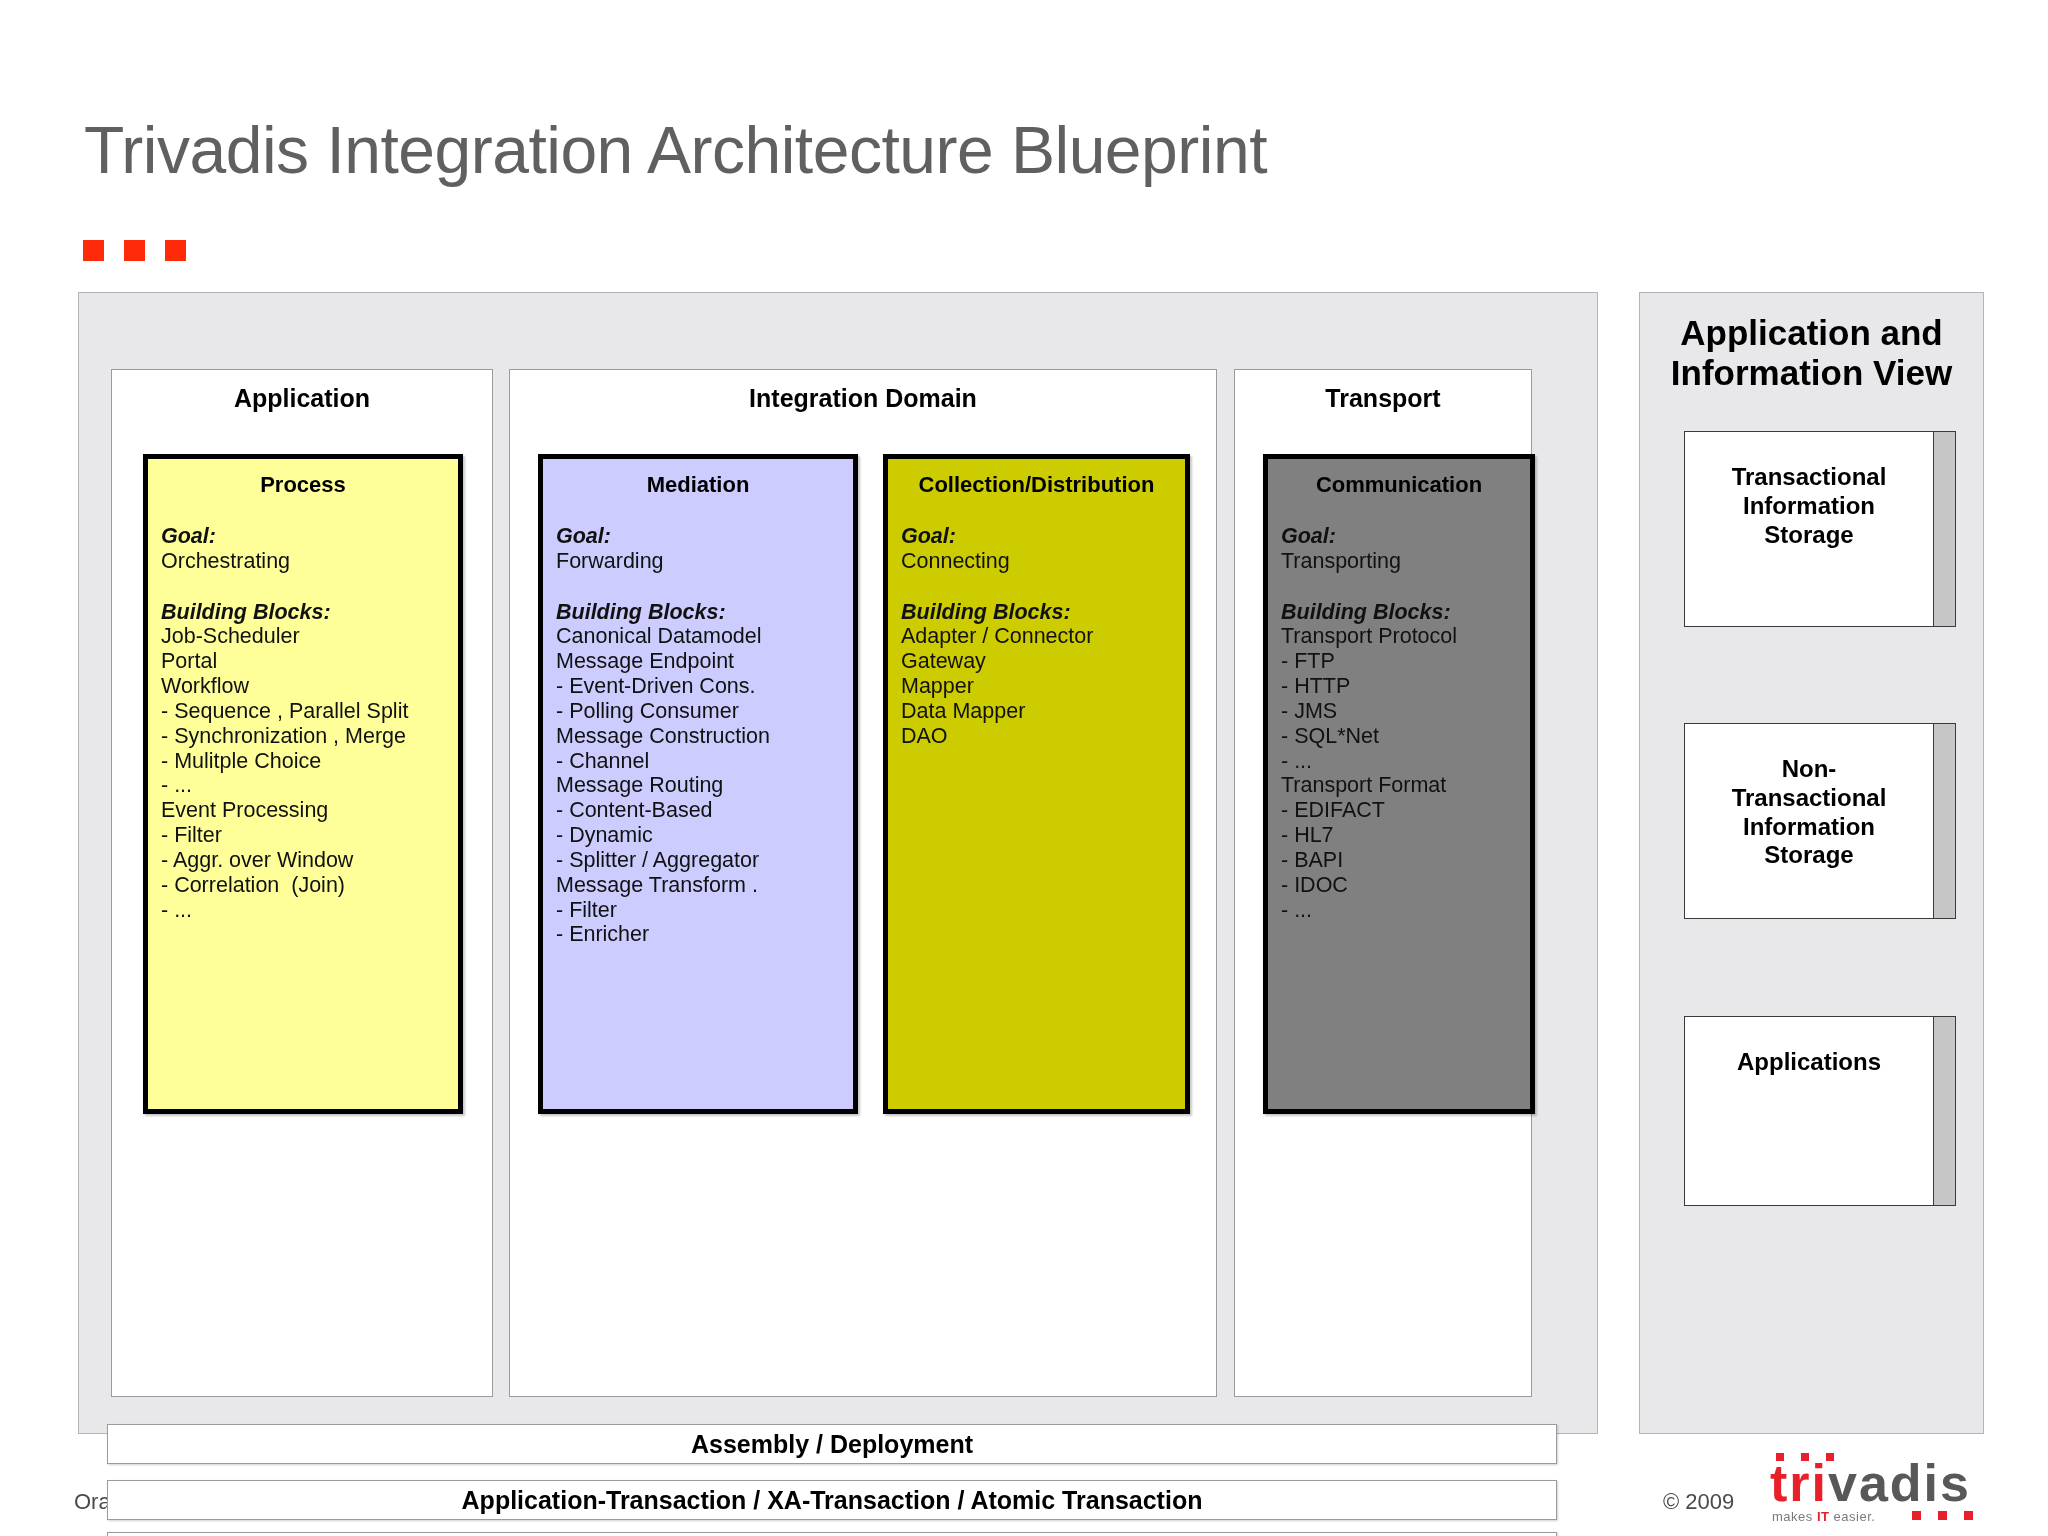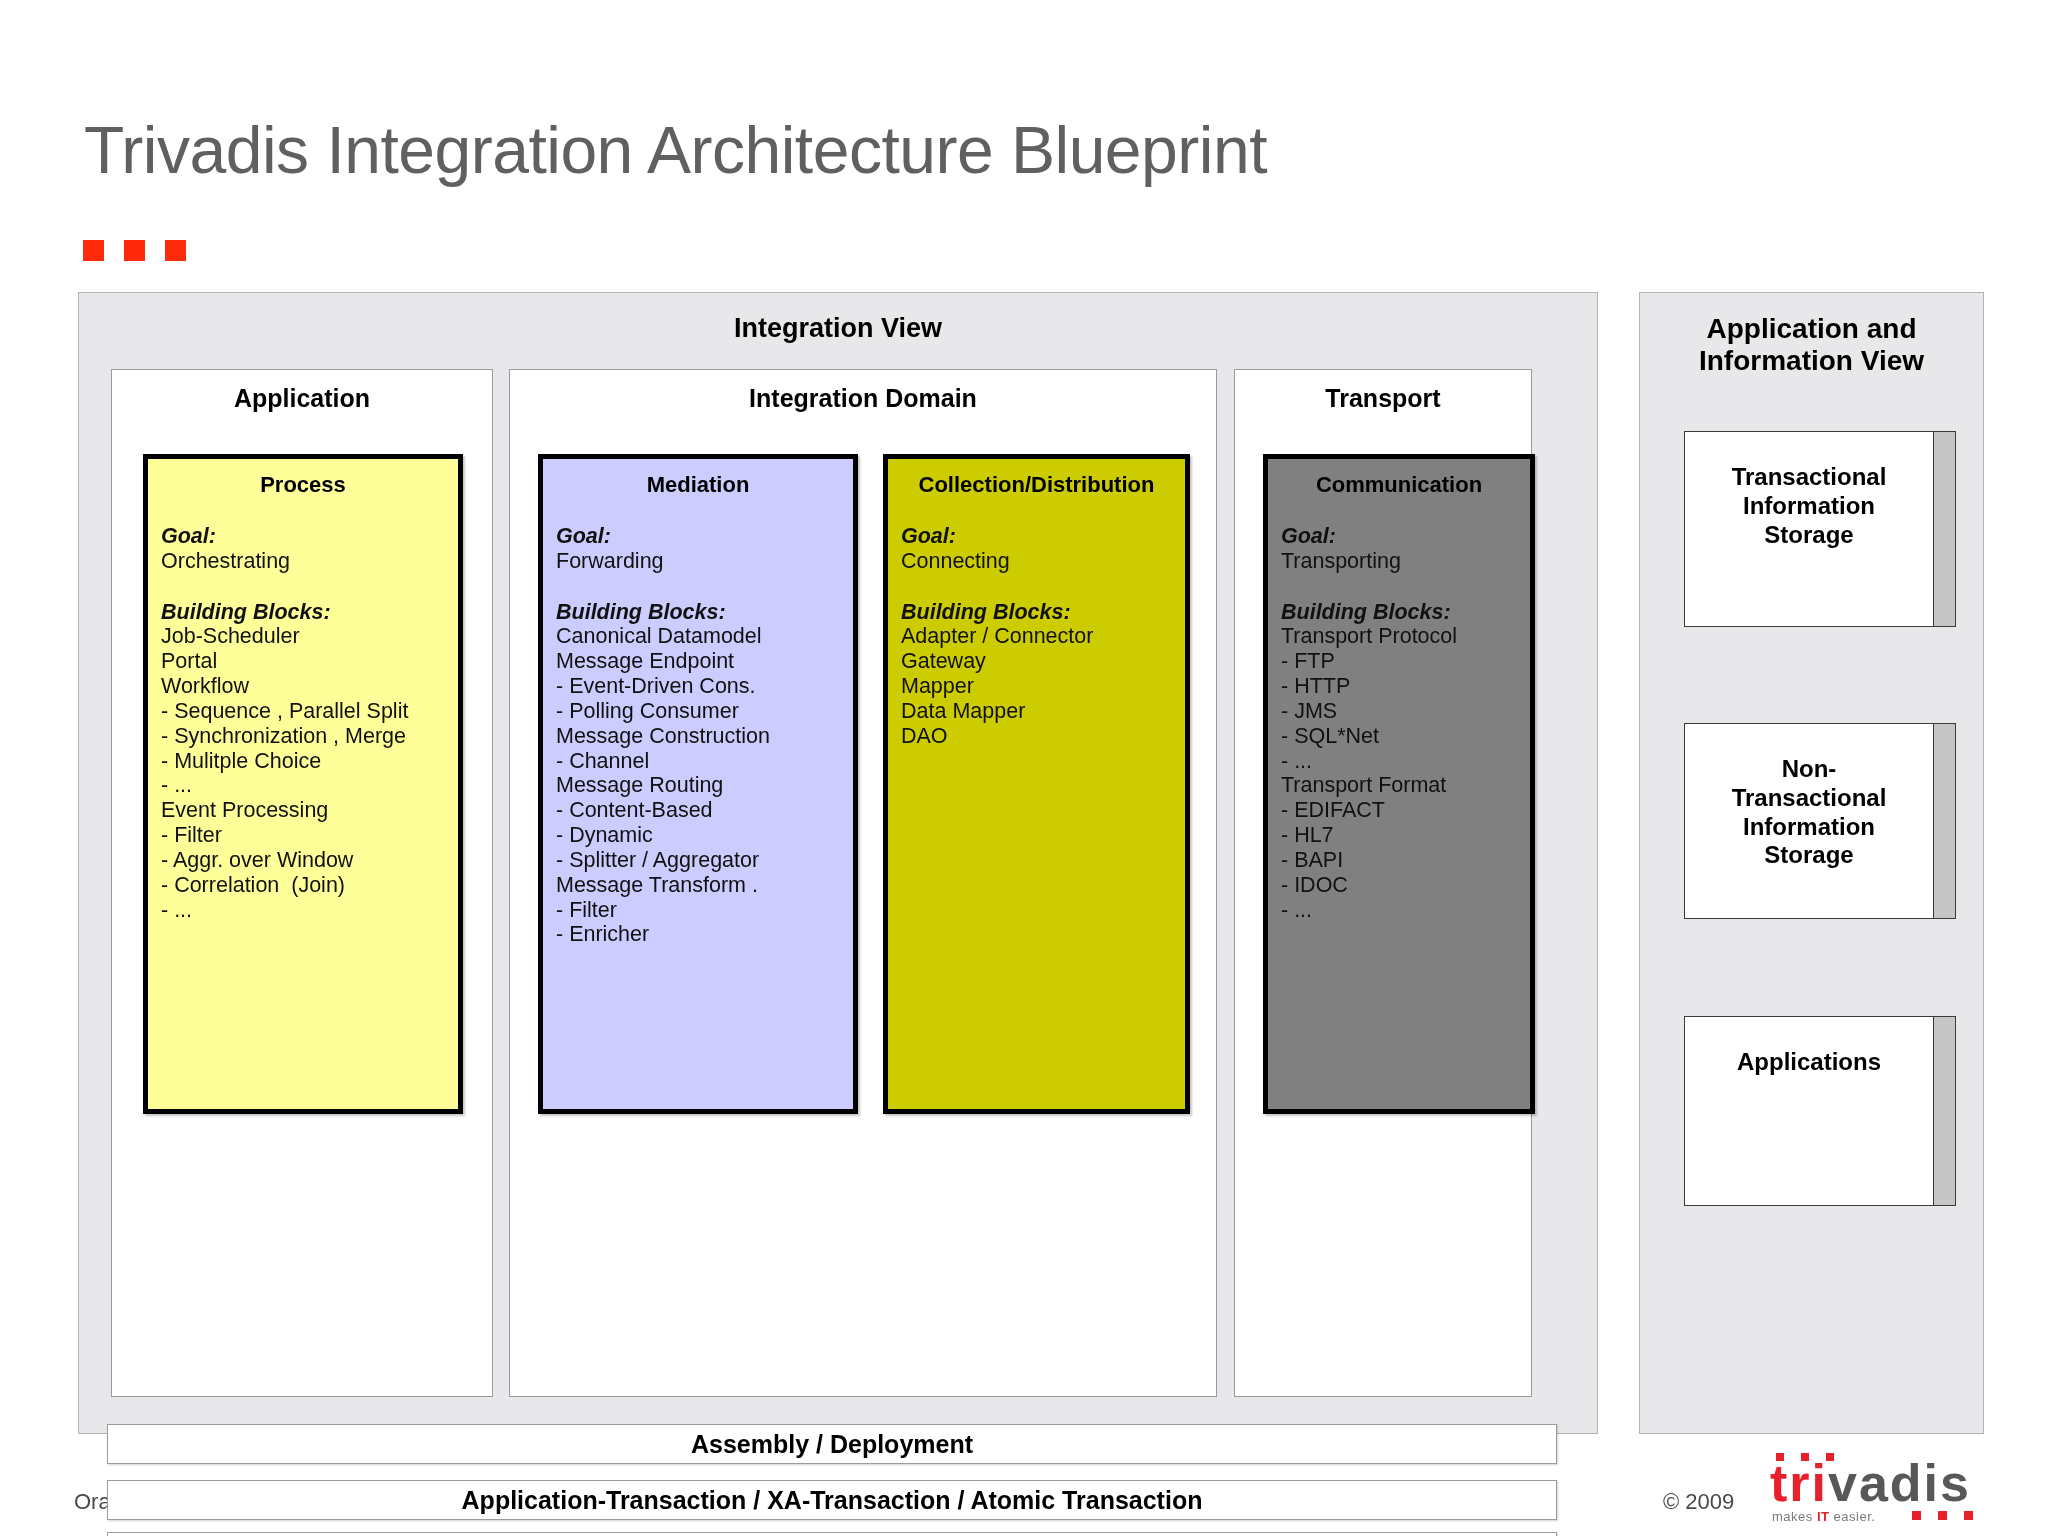--- a/index.html
+++ b/index.html
@@ -67,21 +67,21 @@
     top: 292px;
     width: 345px;
     height: 1142px;
     background: #E8E8EA;
     border: 1px solid #B4B4B8;
   }
   .aiv-title {
     position: absolute;
     left: 0; right: 0; top: 20px;
     text-align: center;
-    font-size: 28px;
+    font-size: 35px;
     font-weight: bold;
     line-height: 1.15;
     color: #000;
   }
 
   
   .domain-col {
     position: absolute;
     background: #ffffff;
     border: 1px solid #9A9AA0;
@@ -238,21 +238,20 @@
 <div id="slide">
 
   <div class="title">Trivadis Integration Architecture Blueprint</div>
   <div class="redsquares">
     <i></i>
     <i></i>
     <i></i>
   </div>
 
   <div class="integration-view">
-    <div class="iv-title">Integration View</div>
 
     <div class="domain-col" id="col-application">
       <div class="dc-title">Application</div>
       <div class="bb" id="bb-process">
         <div class="bb-title">Process</div>
         <div class="bb-body">
           <div class="spacer"></div>
           <div class="lead">Goal:</div>
           <div>Orchestrating</div>
           <div class="spacer"></div>

